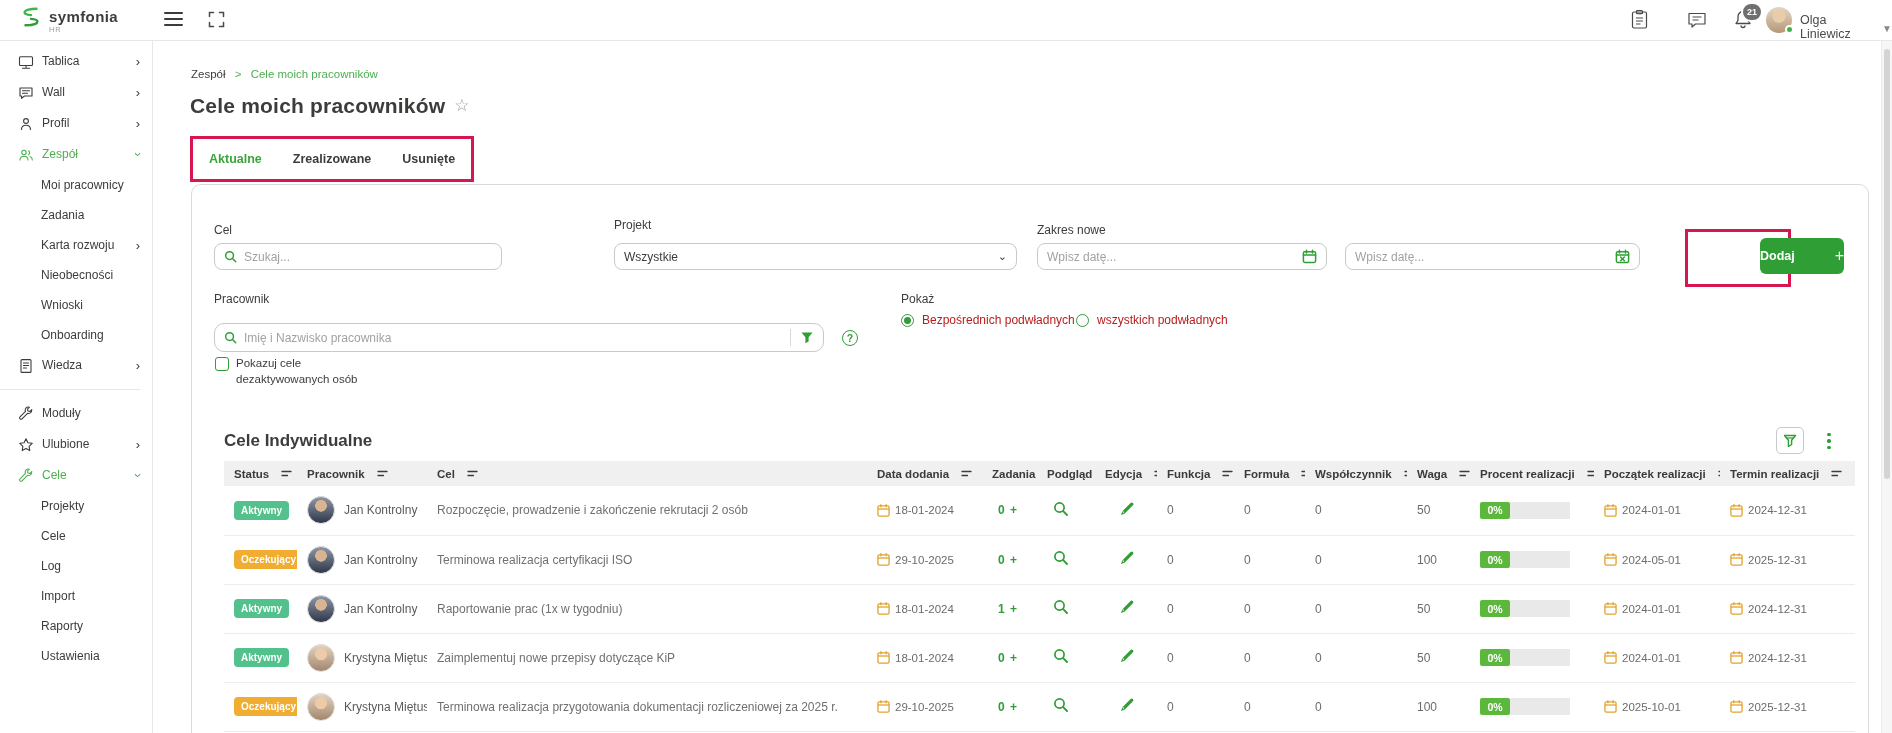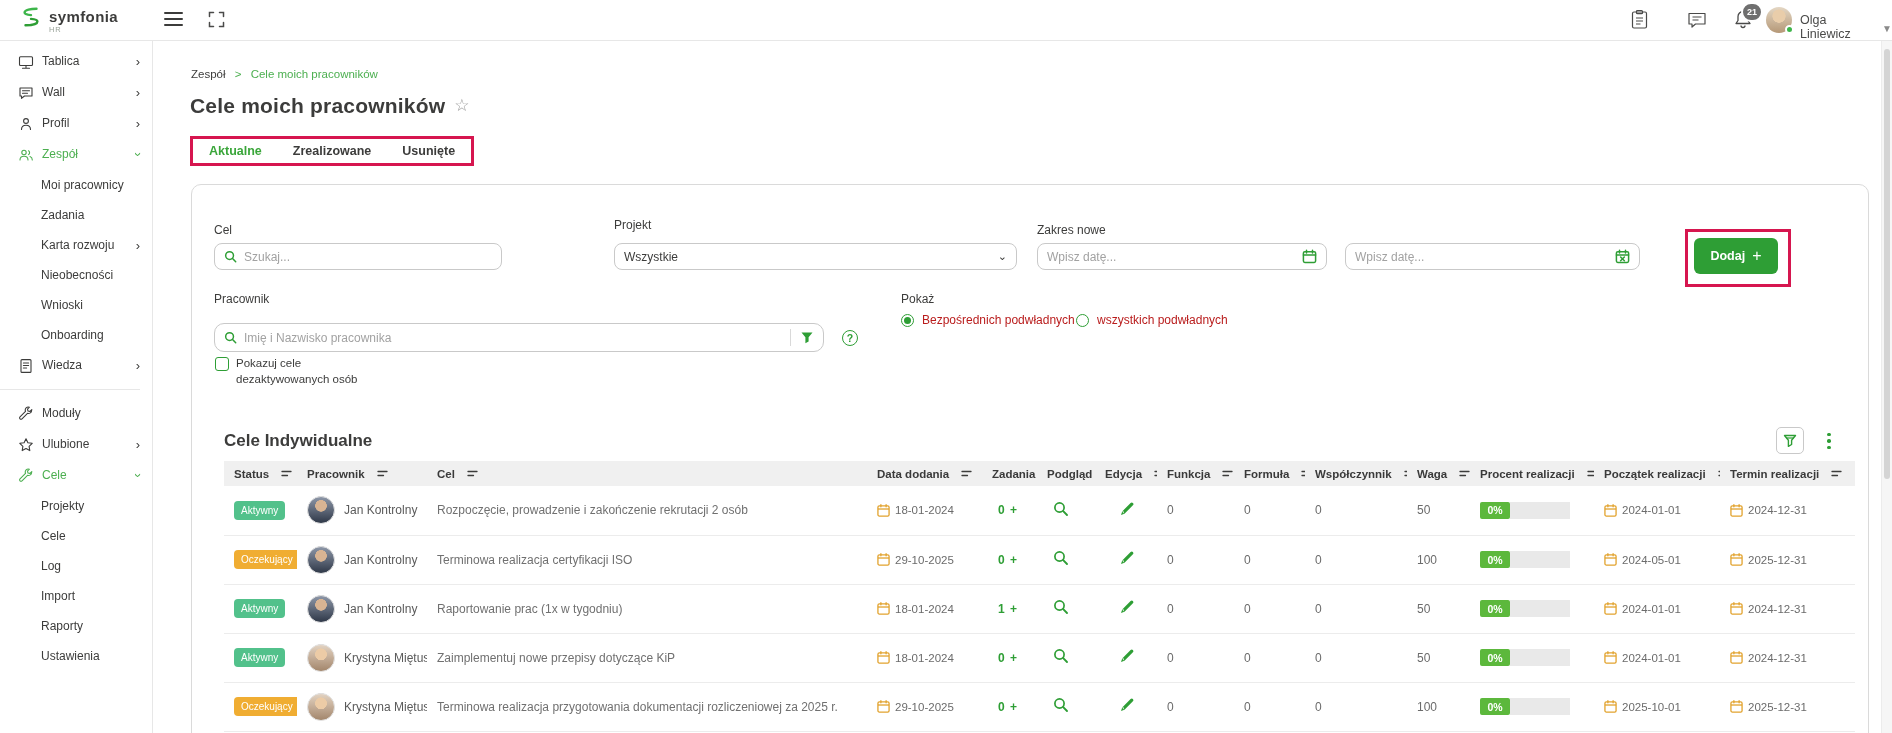--- a/index.html
+++ b/index.html
@@ -57,21 +57,21 @@
   
   .main { position:absolute; left:154px; top:41px; right:0; bottom:0; background:#fff; }
   .breadcrumb { position:absolute; left:37px; top:27px; font-size:11.5px; }
   .breadcrumb .bc-parent { color:#3c3c3b; cursor:pointer; }
   .breadcrumb .bc-sep { color:#4caf50; margin:0 6px; }
   .breadcrumb .bc-current { color:#4caf50; }
   .page-title { position:absolute; left:36px; top:53px; font-size:21px; font-weight:bold;
                 letter-spacing:.2px; display:flex; align-items:center; gap:9px; }
   .fav-star { font-size:17px; color:#9b9b9b; font-weight:normal; cursor:pointer; transform:translateY(-1px); }
 
-  .tabs-box { position:absolute; left:36px; top:95px; height:30px; border:3px solid #d6164f;
+  .tabs-box { position:absolute; left:36px; top:95px; height:46px; border:3px solid #d6164f;
               display:flex; align-items:center; gap:31px; padding:0 16px; }
   .tab { font-size:12.5px; font-weight:bold; color:#3c3c3b; cursor:pointer; white-space:nowrap; }
   .tab.active { color:#3aa63a; }
 
   .card { position:absolute; left:37px; top:143px; width:1678px; height:640px;
           border:1px solid #dadada; border-radius:10px; background:#fff; }
 
   .f-label { position:absolute; font-size:12px; color:#3c3c3b; }
   .f-input { position:absolute; height:27px; border:1px solid #c9c9c9; border-radius:8px;
              background:#fff; display:flex; align-items:center; padding:0 9px; gap:7px; }
@@ -111,21 +111,21 @@
            align-items:center; justify-content:center; gap:3px; cursor:pointer; }
   .kebab i { width:3.5px; height:3.5px; border-radius:50%; background:#2e9e35; }
 
   
   .goal-table { position:absolute; left:32px; top:276px; width:1631px; border-collapse:collapse; table-layout:fixed; }
   .goal-table thead th { background:#f0f0f0; height:25px; font-size:11.5px; font-weight:bold; color:#3a3a3a;
                          text-align:left; padding:0 2px 0 10px; white-space:nowrap; overflow:hidden; }
   .th-inner { display:flex; align-items:center; gap:12px; cursor:pointer; }
   .goal-table tbody td { height:49px; border-bottom:1px solid #ececec; font-size:12px; color:#6b6b6b;
                          padding:0 2px 0 10px; white-space:nowrap; overflow:hidden; vertical-align:middle; }
-  .status-badge { display:inline-block; font-size:10px; font-weight:normal; color:#fff;
+  .status-badge { display:inline-block; font-size:10px; font-weight:bold; color:#fff;
                   padding:4px 7px; border-radius:4px; }
   .status-green { background:#52c18b; }
   .status-orange { background:#f0ad32; }
   .emp-cell { display:flex; align-items:center; gap:9px; }
   .emp-avatar { width:28px; height:28px; border-radius:50%; flex:none; border:1px solid #e2e2e2; }
   .emp-avatar.a-jan { background: radial-gradient(circle at 50% 34%, #d8b493 0 26%, rgba(0,0,0,0) 28%),
                                   linear-gradient(#8d97a8, #2f3848); }
   .emp-avatar.a-krystyna { background: radial-gradient(circle at 50% 36%, #eccba6 0 27%, rgba(0,0,0,0) 29%),
                                         linear-gradient(#e3d3c2, #a3866c); }
   .emp-name { color:#5a5a5a; }
@@ -376,21 +376,21 @@
       <input placeholder="Wpisz datę..." style="">
       <span class="ico-green">
         <svg width="15" height="15" viewBox="0 0 16 16">
             <rect x="1.5" y="2.8" width="13" height="11.5" rx="1.5"></rect>
             <path d="M1.5 6.3h13M4.8 1.3v3M11.2 1.3v3M6 8.5l4 4M10 8.5l-4 4"></path>
           </svg>
       </span>
     </div>
 
     <div class="annotation-box" style="left:1493px; top:44px; width:106px; height:58px;"></div>
-    <button class="add-btn" style="left:1502px; top:53px;">
+    <button class="add-btn" style="left:1568px; top:53px;justify-content:space-between;">
       <span>Dodaj</span>
       <span class="add-plus">+</span>
     </button>
 
     <div class="f-label" style="left:22px; top:107px;">Pracownik</div>
     <div class="f-input" style="left:22px; top:138px; width:610px; height:29px; border-radius:10px;">
       <span class="ico-green">
         <svg width="13" height="13" viewBox="0 0 14 14">
             <circle cx="6" cy="6" r="4.2"></circle>
             <path d="M9.2 9.2 12.6 12.6"></path>

